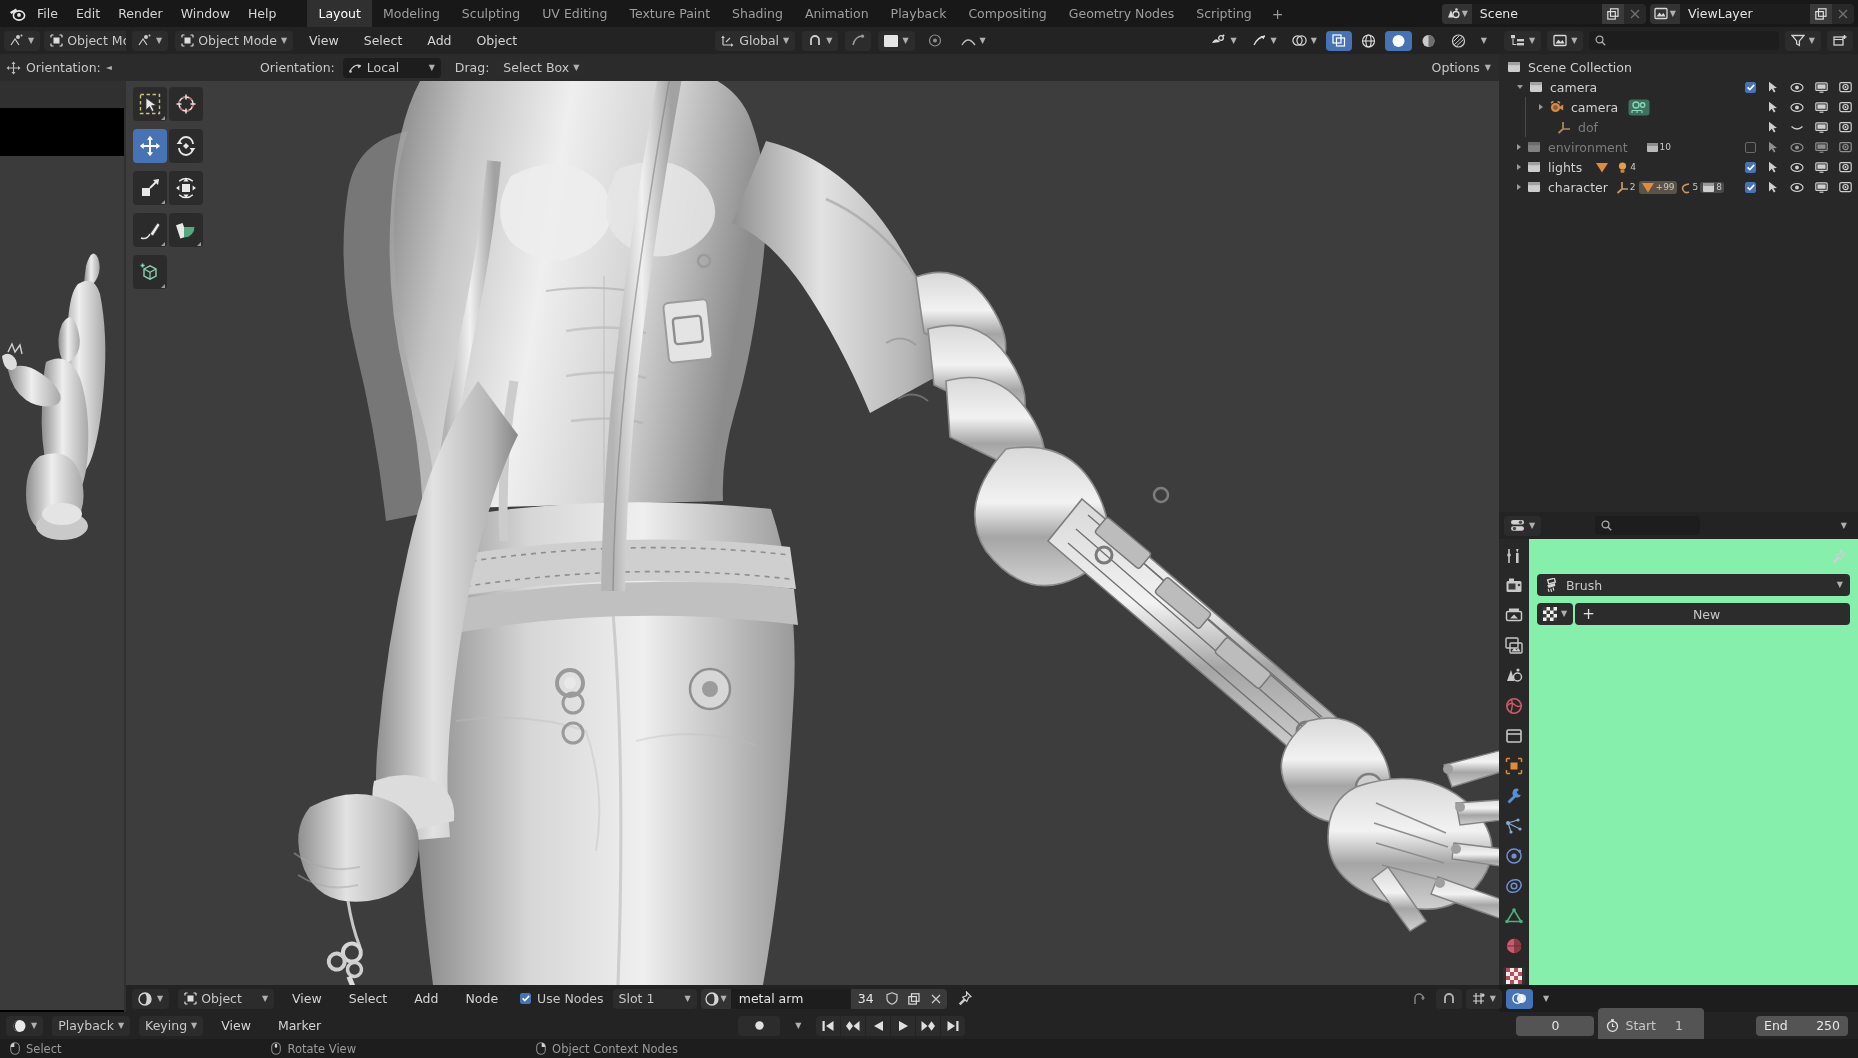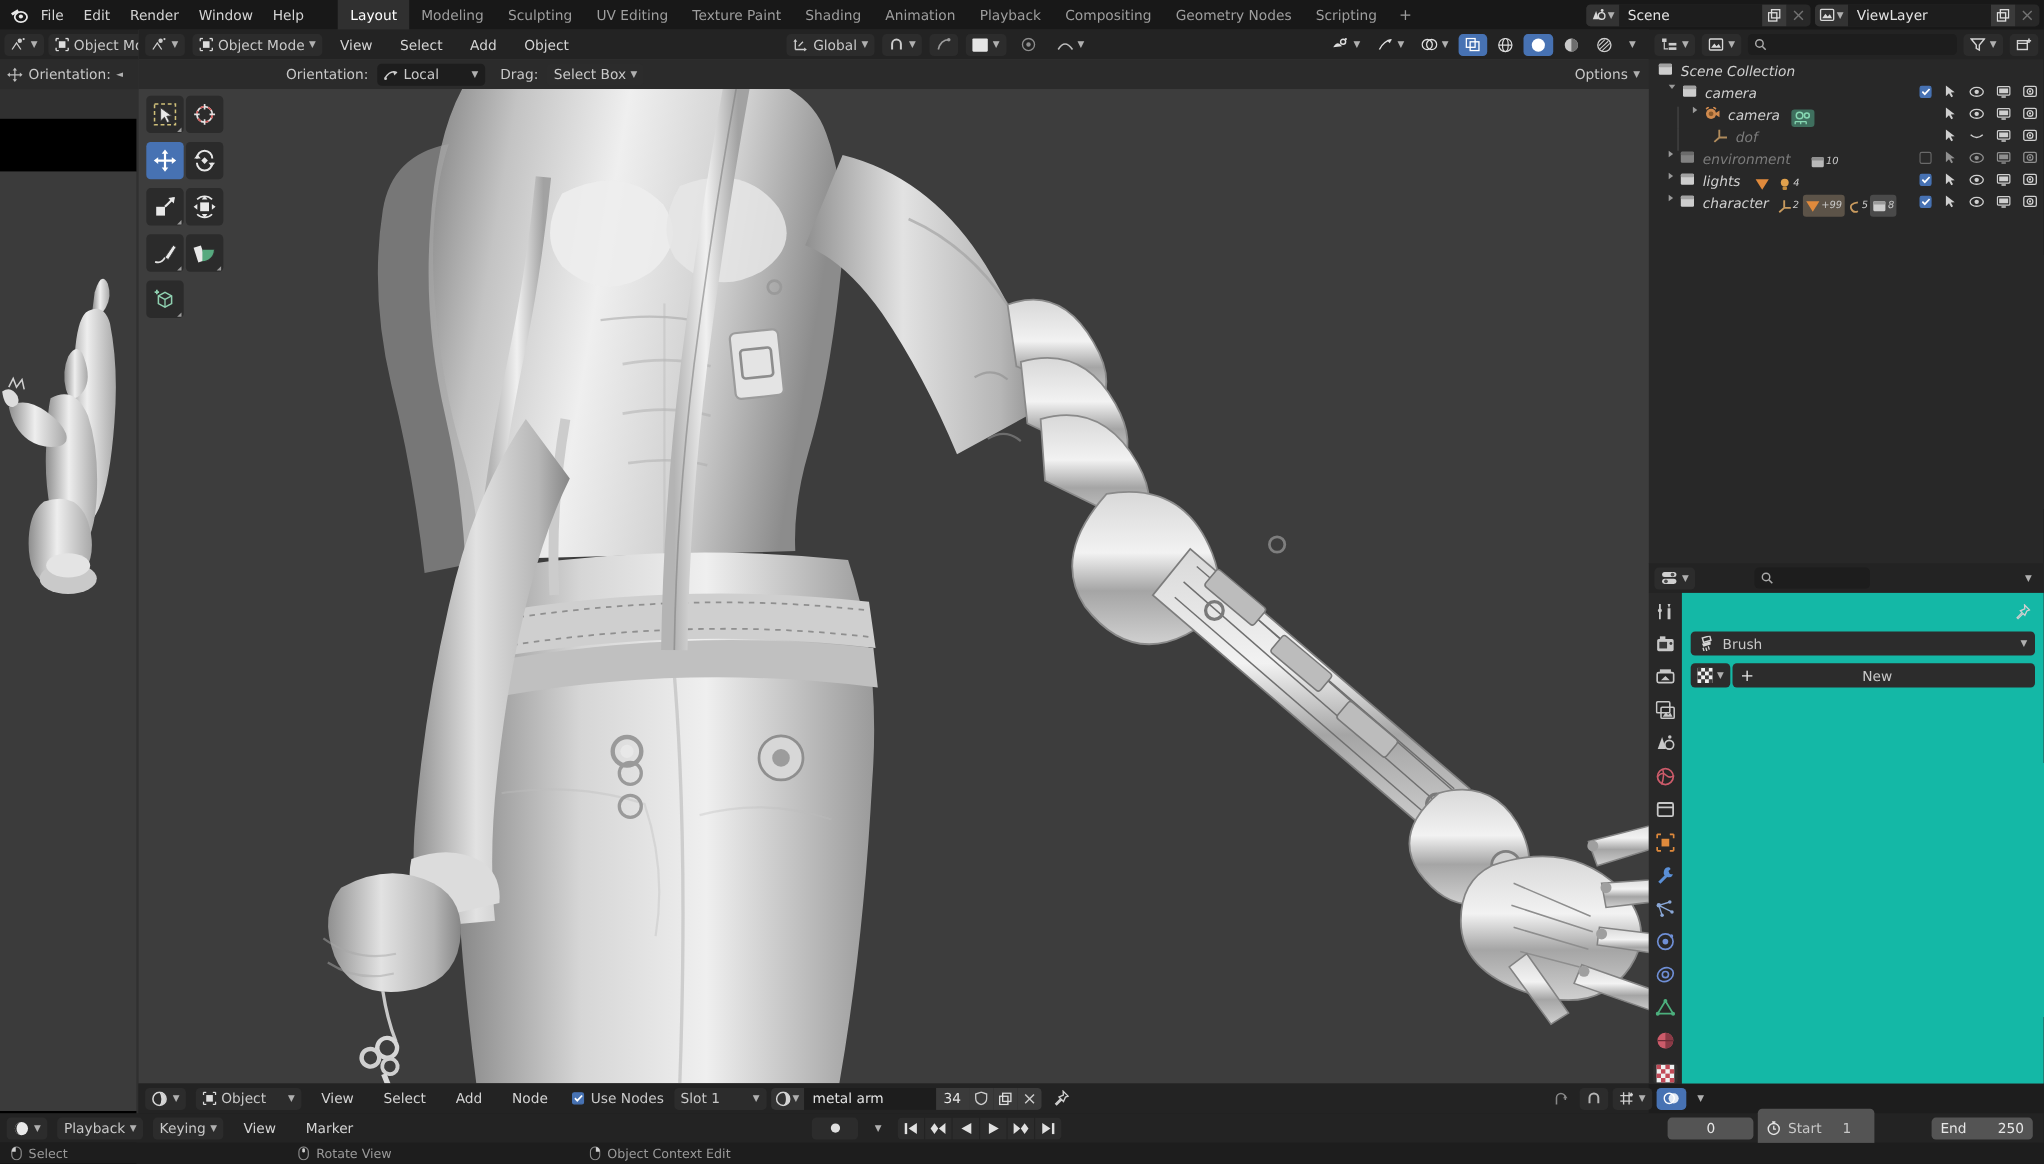--- a/index.html
+++ b/index.html
@@ -51,39 +51,39 @@
   #toolbar{position:absolute;left:7px;top:60px;width:72px;background:transparent;display:flex;flex-direction:column;gap:8px;z-index:5;}
   .trow{display:flex;gap:2px;}
   .tbtn{width:34px;height:34px;background:#2b2b2b;border-radius:4px;display:flex;align-items:center;justify-content:center;position:relative;}
   .tbtn.on{background:#4772b3;}
   .tbtn .corner{position:absolute;right:2px;bottom:1px;width:0;height:0;border-left:4px solid transparent;border-bottom:4px solid #9a9a9a;}
 
   
   #outliner{position:absolute;left:1499px;top:27px;width:359px;height:485px;background:#282828;}
   #olhdr{height:27px;background:#232323;display:flex;align-items:center;padding:0 5px;gap:6px;}
   #olsearch{flex:1;background:#1d1d1d;height:19px;border-radius:4px;display:flex;align-items:center;padding:0 6px;gap:5px;}
-  .olrow{height:20px;display:flex;padding-left:4px;position:relative;font-size:12.5px;font-style:italic;}
+  .olrow{height:20px;display:flex;align-items:center;padding-left:4px;position:relative;font-size:12.5px;}
   .oltext{color:#d0d0d0;white-space:nowrap;}
   .oltext.muted{color:#7c7c7c;}
   .olright{position:absolute;right:6px;display:flex;align-items:center;gap:11px;}
   .tri{width:0;height:0;border-left:4.5px solid #9a9a9a;border-top:3.5px solid transparent;border-bottom:3.5px solid transparent;}
   .tri.open{border-left:3.5px solid transparent;border-right:3.5px solid transparent;border-top:4.5px solid #9a9a9a;border-bottom:none;}
   .ckbox{width:11px;height:11px;border:1px solid #6a6a6a;border-radius:2px;background:#2a2a2a;display:flex;align-items:center;justify-content:center;}
   .ckbox.on{background:#4772b3;border-color:#4772b3;}
   .cbadge{display:inline-flex;align-items:center;gap:1px;font-size:9px;color:#c9c9c9;}
   .vline{position:absolute;left:20px;top:0;bottom:0;width:1px;background:#4a4a4a;}
 
   
   #props{position:absolute;left:1499px;top:512px;width:359px;height:473px;background:#303030;}
   #prhdr{height:27px;background:#232323;display:flex;align-items:center;padding:0 5px;gap:6px;}
   #prsearch{width:105px;background:#1d1d1d;height:19px;border-radius:4px;display:flex;align-items:center;padding:0 6px;gap:5px;margin-left:48px;}
   #prtabs{position:absolute;left:0;top:27px;width:30px;height:446px;background:#282828;display:flex;flex-direction:column;align-items:center;padding-top:8px;gap:12px;}
   .prtab{width:22px;height:22px;display:flex;align-items:center;justify-content:center;border-radius:3px;}
   .prtab.active{background:#303030;}
-  #prbody{position:absolute;left:30px;top:27px;width:329px;height:446px;background:#14b8a6;padding:6px 8px;}
+  #prbody{position:absolute;left:30px;top:27px;width:329px;height:446px;background:#86efac;padding:6px 8px;}
   .prfield{background:#2c2c2c;border-radius:4px;height:22px;display:flex;align-items:center;padding:0 7px;gap:7px;}
 
   
   #nodeed{position:absolute;left:126px;top:985px;width:1373px;height:27px;background:#232323;display:flex;align-items:center;padding:0 6px;gap:9px;}
 
   
   #timeline{position:absolute;left:0;top:1012px;width:1858px;height:27px;background:#232323;display:flex;align-items:center;padding:0 6px;gap:9px;}
   .tlbtn{width:24px;height:20px;background:#2c2c2c;display:flex;align-items:center;justify-content:center;}
   .tlgroup{display:flex;border-radius:4px;overflow:hidden;gap:1px;}
   .numfield{background:#545454;border-radius:4px;height:20px;display:flex;align-items:center;justify-content:center;min-width:78px;padding:0 8px;font-size:12.5px;color:#e6e6e6;}
@@ -1341,15 +1341,15 @@
     </span>
     <span>Rotate View</span>
   </div>
   <div class="mousehint" style="margin-left:180px">
     <span>
       <svg width="10" height="13" viewBox="0 0 10 13">
           <rect x="0.7" y="0.7" width="8.6" height="11.6" rx="4.3" fill="none" stroke="#8a8a8a" stroke-width="1.1"></rect>
           <path d="M9.3 5 h-3.6 v-4.3 a4.3 4.3 0 0 1 3.6 4.3 Z" fill="#d0d0d0"></path>
         </svg>
     </span>
-    <span>Object Context Edit</span>
+    <span>Object Context Nodes</span>
   </div>
 </div>
 
 </body></html>

